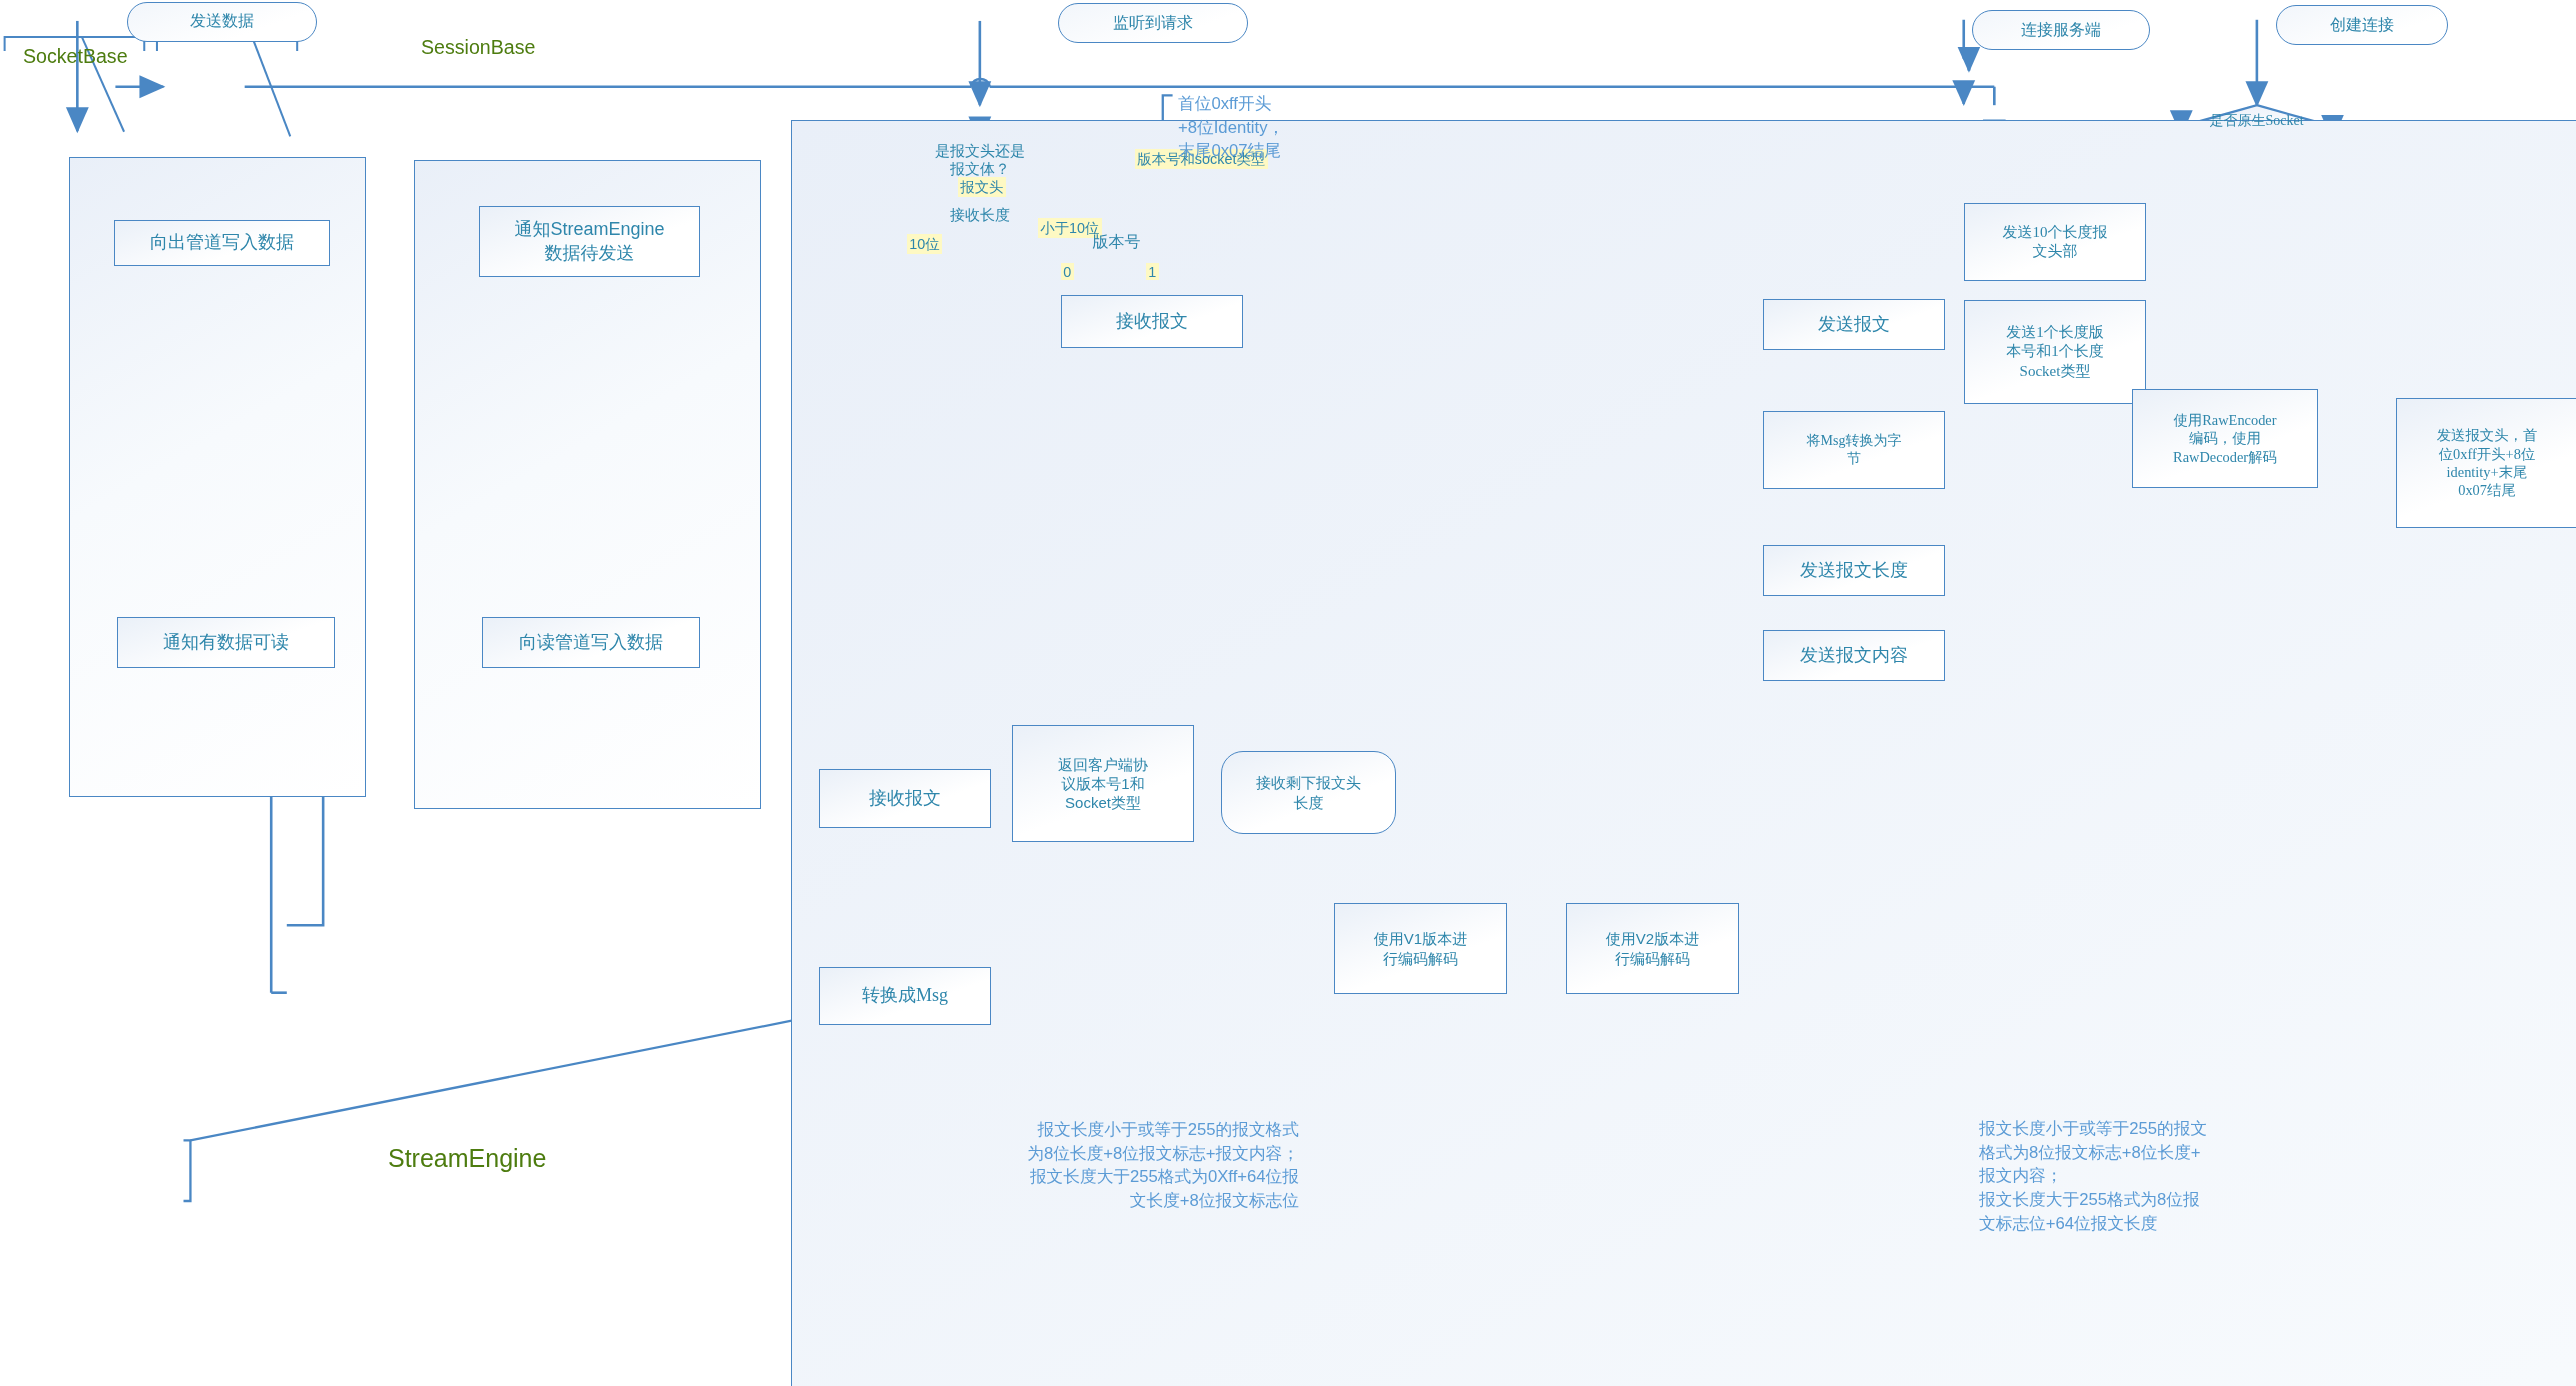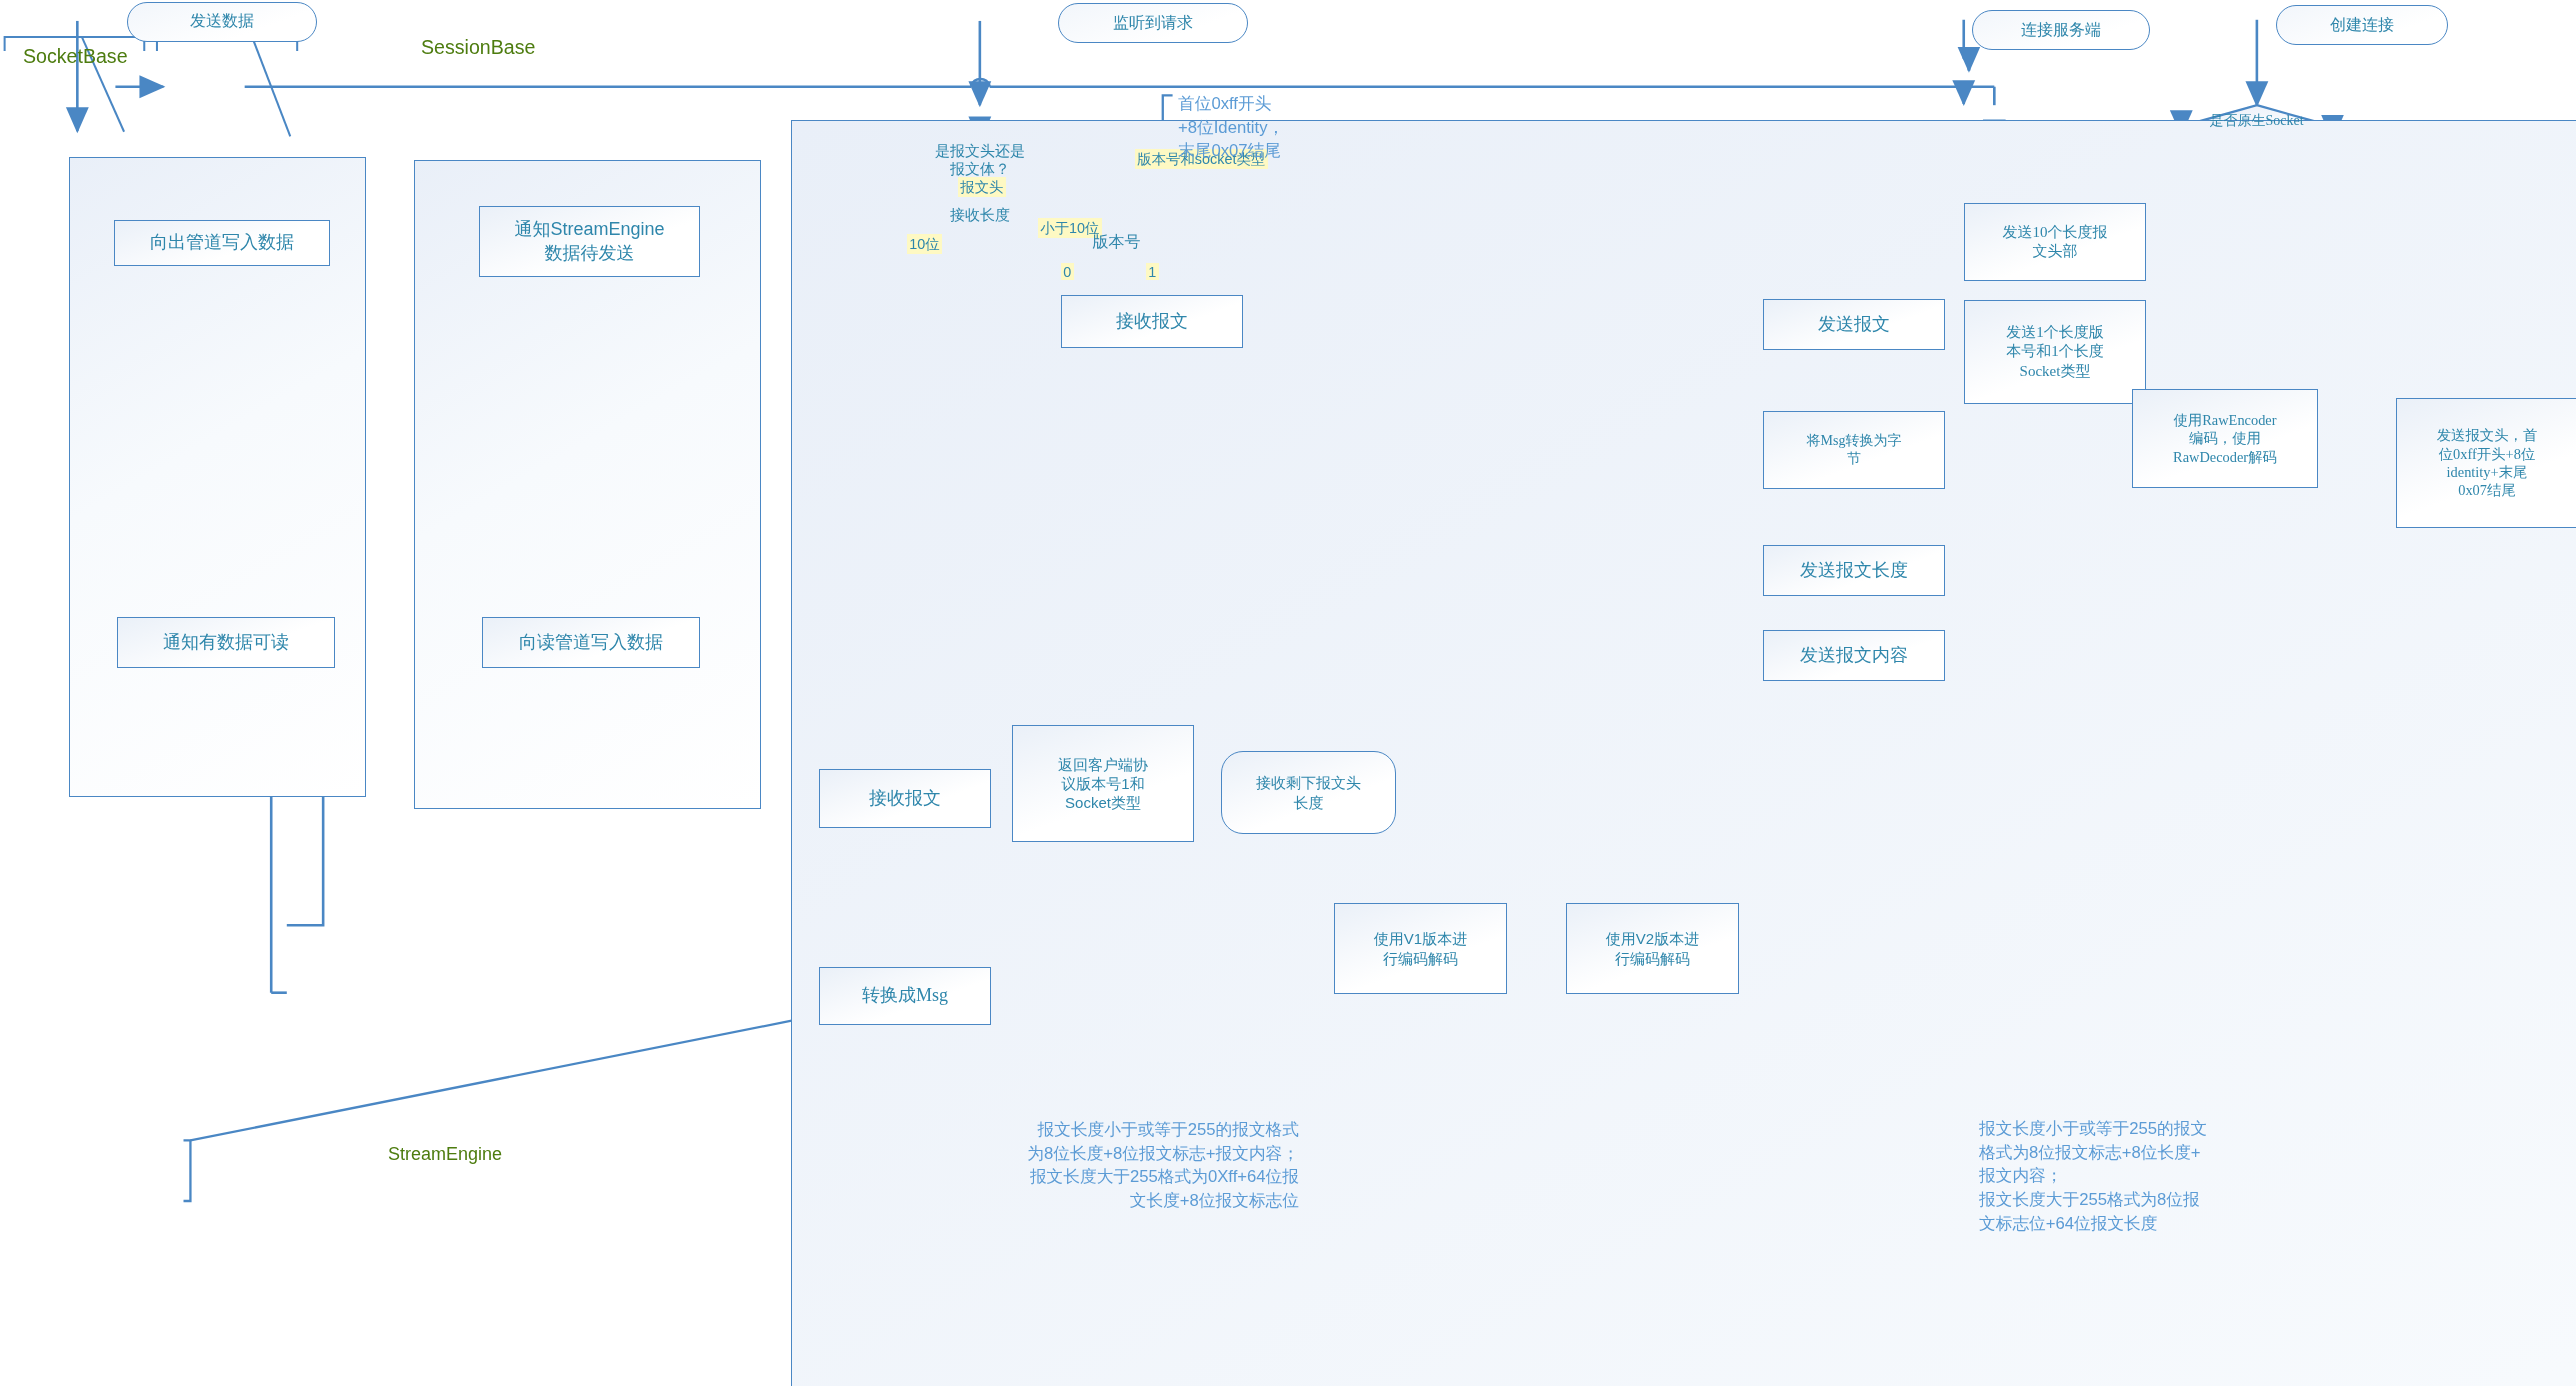--- a/index.html
+++ b/index.html
@@ -158,21 +158,21 @@
       <polygon points="3911,182 4011,210 3911,238 3811,210" fill="url(#boxgrad)" stroke="#4A87C4" stroke-width="4"></polygon>
     </g>
   </svg>
 
   <div class="container" style="left: 69px; top: 157px; width: 297px; height: 640px; font-size: 9.2px;"></div>
   <div class="container" style="left: 414px; top: 160px; width: 347px; height: 649px; font-size: 9.2px;"></div>
   <div class="container" style="left: 791px; top: 120px; width: 6577px; height: 1269px; font-size: 9.2px;"></div>
 
   <div class="grouplabel" style="left: 23px; top: 45px; font-size: 19.6px;">SocketBase</div>
   <div class="grouplabel" style="left: 421px; top: 36px; font-size: 19.6px;">SessionBase</div>
-  <div class="grouplabel" style="left: 388px; top: 1144px; font-size: 18px;">StreamEngine</div>
+  <div class="grouplabel" style="left: 388px; top: 1144px; font-size: 25px;">StreamEngine</div>
 
   <div class="terminator" style="left: 127px; top: 1.7px; width: 190px; height: 40px; font-size: 16px;">发送数据</div>
   <div class="terminator" style="left: 1058px; top: 3.3px; width: 190px; height: 40px; font-size: 16px;">监听到请求</div>
   <div class="terminator" style="left: 1972px; top: 10px; width: 178px; height: 40px; font-size: 16px;">连接服务端</div>
   <div class="terminator" style="left: 2276px; top: 5px; width: 172px; height: 40px; font-size: 16px;">创建连接</div>
 
   <div class="node proc" style="left: 114px; top: 220px; width: 216px; height: 46px; font-size: 18px;">向出管道写入数据</div>
 
   <div class="node proc" style="left: 479px; top: 206px; width: 221px; height: 71px; white-space: pre-line; font-size: 18px;">通知StreamEngine
 数据待发送</div>

